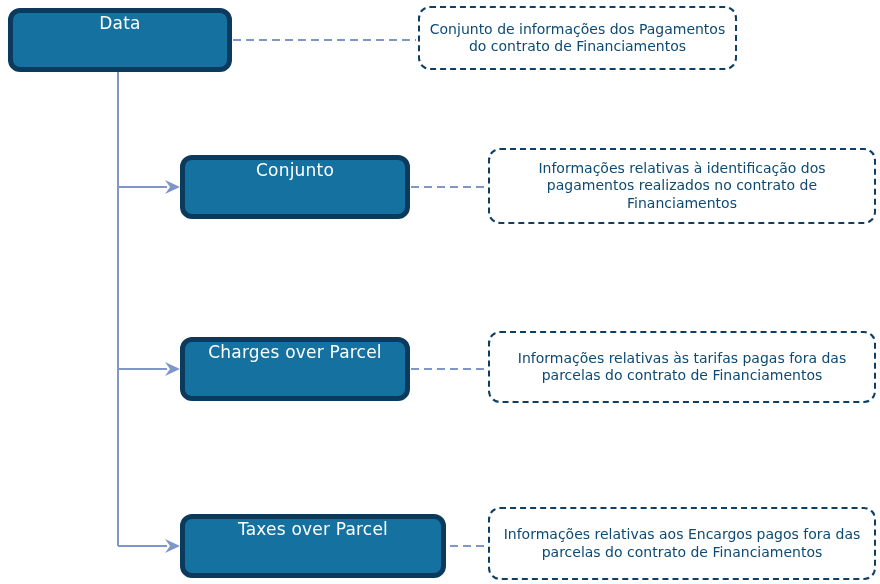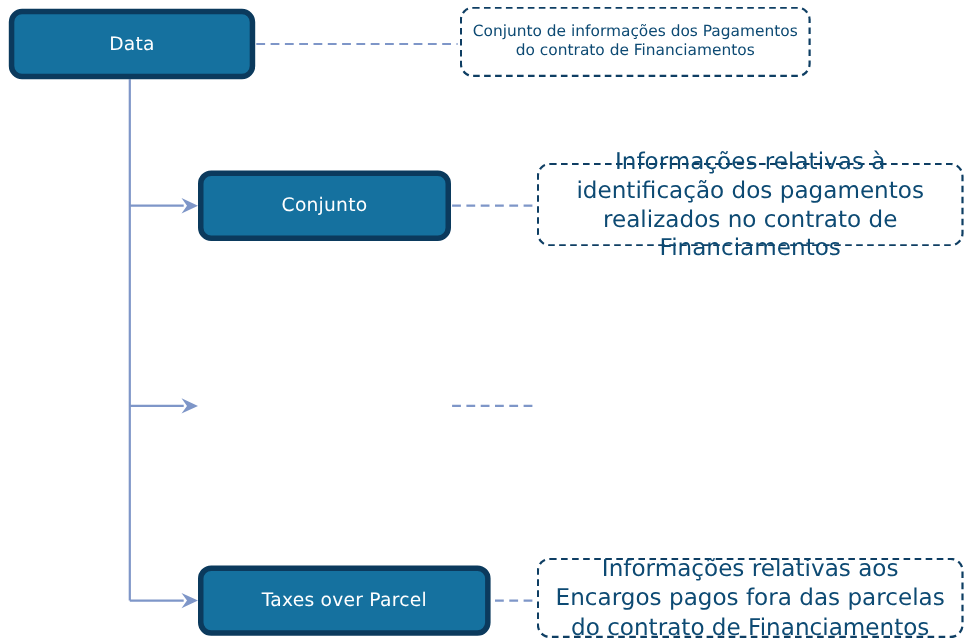--- a/index.html
+++ b/index.html
@@ -22,21 +22,21 @@
   }
   .connector-layer{
     position:absolute;left:0;top:0;width:880px;height:584px;
     pointer-events:none;
   }
   .conn{fill:none;stroke:var(--connector);stroke-width:2;}
   .conn.dashed{stroke-dasharray:8 5;}
   .arrowhead{fill:var(--connector);stroke:none;}
   .node{
     position:absolute;
-    display:flex;align-items:center;justify-content:center;
+    display:flex;justify-content:center;
     background:var(--node-fill);
     border:5px solid var(--node-border);
     border-radius:12px;
     cursor:default;
   }
   .node-label{
     color:var(--node-text);
     font-size:17px;
     letter-spacing:.2px;
     white-space:nowrap;
@@ -44,21 +44,21 @@
   .annotation{
     position:absolute;
     display:flex;align-items:center;justify-content:center;
     border:2px dashed var(--annotation-border);
     border-radius:12px;
     padding:2px 8px;
     text-align:center;
   }
   .annotation-text{
     color:var(--annotation-text);
-    font-size:21px;
+    font-size:14px;
     line-height:1.25;
   }
   .annotation.small .annotation-text{font-size:14px;}
 </style>
 </head>
 <body>
 
 <div class="canvas">
 
   <svg class="connector-layer" width="880" height="584" viewBox="0 0 880 584" aria-hidden="true">
@@ -81,31 +81,37 @@
   </svg>
 
   <div class="node" style="left:8px;top:8px;width:224px;height:64px">
     <span class="node-label">Data</span>
   </div>
 
   <div class="node" style="left:180px;top:155px;width:230px;height:64px">
     <span class="node-label">Conjunto</span>
   </div>
 
+  <div class="node" style="left:180px;top:337px;width:230px;height:64px">
+    <span class="node-label">Charges over Parcel</span>
+  </div>
 
   <div class="node" style="left:180px;top:514px;width:266px;height:64px">
     <span class="node-label">Taxes over Parcel</span>
   </div>
 
   <div class="annotation small" style="left:418px;top:6px;width:319px;height:64px">
     <span class="annotation-text">Conjunto de informações dos Pagamentos do contrato de Financiamentos</span>
   </div>
 
   <div class="annotation" style="left:488px;top:148px;width:388px;height:76px">
     <span class="annotation-text">Informações relativas à identificação dos pagamentos realizados no contrato de Financiamentos</span>
   </div>
 
+  <div class="annotation" style="left:488px;top:331px;width:388px;height:72px">
+    <span class="annotation-text">Informações relativas às tarifas pagas fora das parcelas do contrato de Financiamentos</span>
+  </div>
 
   <div class="annotation" style="left:488px;top:507px;width:388px;height:73px">
     <span class="annotation-text">Informações relativas aos Encargos pagos fora das parcelas do contrato de Financiamentos</span>
   </div>
 
 </div>
 
 </body></html>

